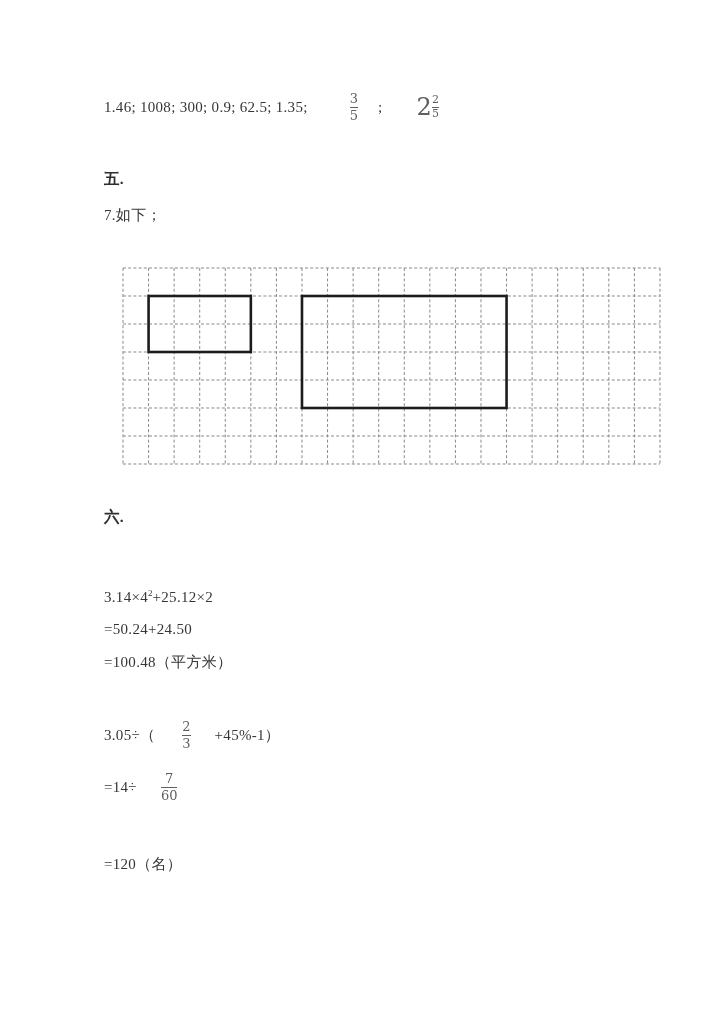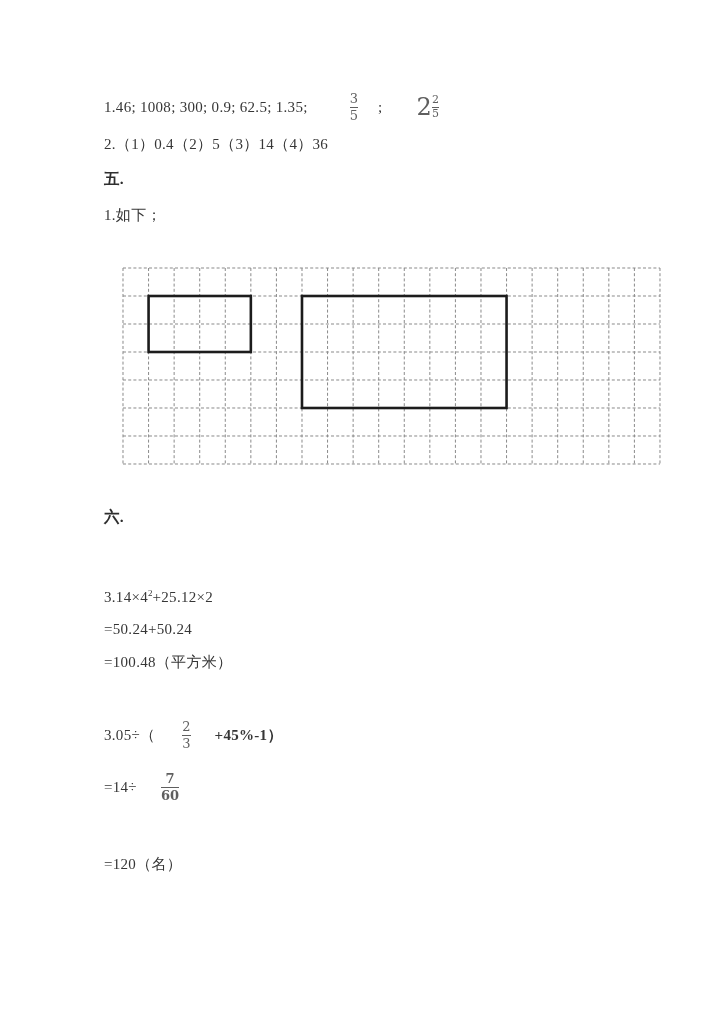--- a/index.html
+++ b/index.html
@@ -50,21 +50,21 @@
   .mixed .frac { font-size: 11px; }
   .mixed .frac .bar { margin: 0.5px 0; }
 
   sup.exp { font-size: 9px; vertical-align: super; letter-spacing: 0; }
 
   
   .gap-l  { margin-left: 42px; }
   .gap-m  { margin-left: 34px; }
   .gap-s  { margin-left: 20px; }
   .gap-f1 { margin-left: 27px; }
-  .gap-f2 { margin-left: 24px; font-weight: bold; }
+  .gap-f2 { margin-left: 24px; }
 
   .grid-wrap { position: absolute; left: 121px; top: 266px; }
   .grid-wrap svg line { stroke: #8a8a8a; stroke-width: 1; stroke-dasharray: 3 2.2; }
   .grid-wrap svg rect.shape { fill: none; stroke: #1c1c1c; stroke-width: 2.6; }
 </style>
 </head>
 <body>
 
 <div class="page">
 
@@ -79,24 +79,23 @@
     <span class="mixed gap-m">
       <span class="whole">2</span>
       <span class="frac">
         <span class="num">2</span>
         <span class="bar"></span>
         <span class="den">5</span>
       </span>
     </span>
   </div>
 
-  <div class="line" style="top:134px">2.（1）0.4（2）5（3）14（4）36</div>
 
   <div class="line sec-heading" style="top:169px">五.</div>
-  <div class="line" style="top:205px">1.如下；</div>
+  <div class="line" style="top:205px">7.如下；</div>
 
   <div class="grid-wrap">
     <svg xmlns="http://www.w3.org/2000/svg" width="540.97" height="200" viewBox="0 0 540.97 200">
         <line x1="2" y1="2" x2="2" y2="198" style="stroke: rgb(138, 138, 138);"></line>
         <line x1="27.57" y1="2" x2="27.57" y2="198" style="stroke: rgb(138, 138, 138);"></line>
         <line x1="53.14" y1="2" x2="53.14" y2="198" style="stroke: rgb(138, 138, 138);"></line>
         <line x1="78.71000000000001" y1="2" x2="78.71000000000001" y2="198" style="stroke: rgb(138, 138, 138);"></line>
         <line x1="104.28" y1="2" x2="104.28" y2="198" style="stroke: rgb(138, 138, 138);"></line>
         <line x1="129.85" y1="2" x2="129.85" y2="198" style="stroke: rgb(138, 138, 138);"></line>
         <line x1="155.42000000000002" y1="2" x2="155.42000000000002" y2="198" style="stroke: rgb(138, 138, 138);"></line>
@@ -126,21 +125,21 @@
         <rect class="shape" x="27.57" y="30" width="102.28" height="56" style="stroke: rgb(28, 28, 28);"></rect>
         <rect class="shape" x="180.99" y="30" width="204.56" height="112" style="stroke: rgb(28, 28, 28);"></rect>
       </svg>
   </div>
 
   <div class="line sec-heading" style="top:507px">六.</div>
 
 
   <div class="line" style="top:583px"><span>3.14×4</span><sup class="exp">2</sup><span>+25.12×2</span></div>
 
-  <div class="line" style="top:619px">=50.24+50.24</div>
+  <div class="line" style="top:619px">=50.24+24.50</div>
   <div class="line" style="top:652px">=100.48（平方米）</div>
 
   <div class="line flexline" style="top:718px">
     <span>3.05÷（</span>
     <span class="frac gap-f1">
       <span class="num">2</span>
       <span class="bar"></span>
       <span class="den">3</span>
     </span>
     <span class="gap-f2">+45%-1）</span>

